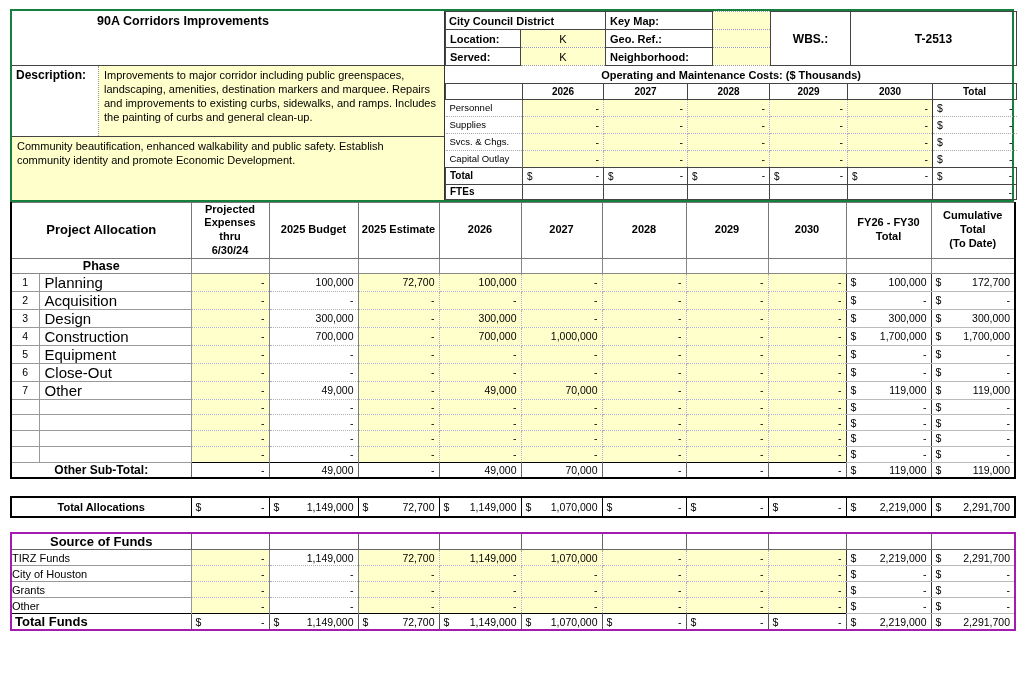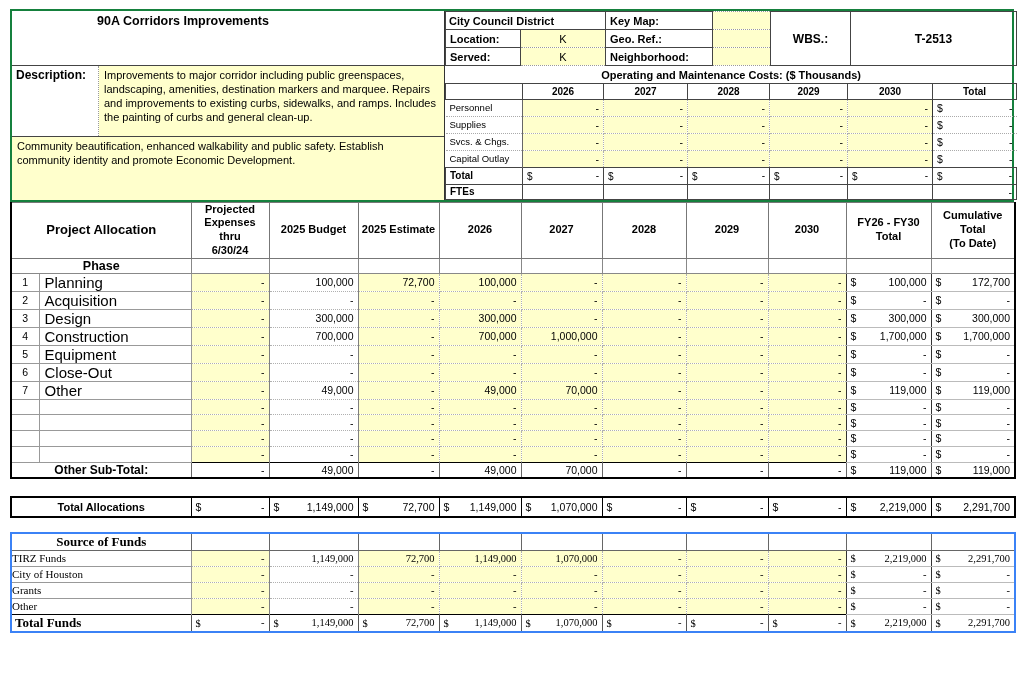--- a/index.html
+++ b/index.html
@@ -71,21 +71,21 @@
 
   .spacer1 { height:17px; }
   .spacer2 { height:14px; }
 
   
   .alloc { border:2px solid #000; }
   .alloc td { border:1px solid #000; height:20px; }
   .alloc .talbl { font-weight:bold; font-size:11px; text-align:center; }
 
   
-  .funds { border:2px solid #3b82f6;font-family:Liberation Serif, serif; }
+  .funds { border:2px solid #a21caf; }
   .sofhead td { border:1px solid #666; height:17px; }
   .sofhead .soflbl { font-weight:bold; font-size:13px; text-align:center; }
   tbody[data-name="funds-body"] td { height:16px; }
   tbody[data-name="funds-body"] .flbl { border:1px solid #999; border-bottom:1px dotted #aaa;
                                         padding-left:0; font-size:11px; }
   .tfunds td { border:1px solid #555; border-top:1.5px solid #000; height:16px; }
   .tfunds .tflbl { font-weight:bold; font-size:13px; text-align:left; }
 </style>
 </head>
 <body>

